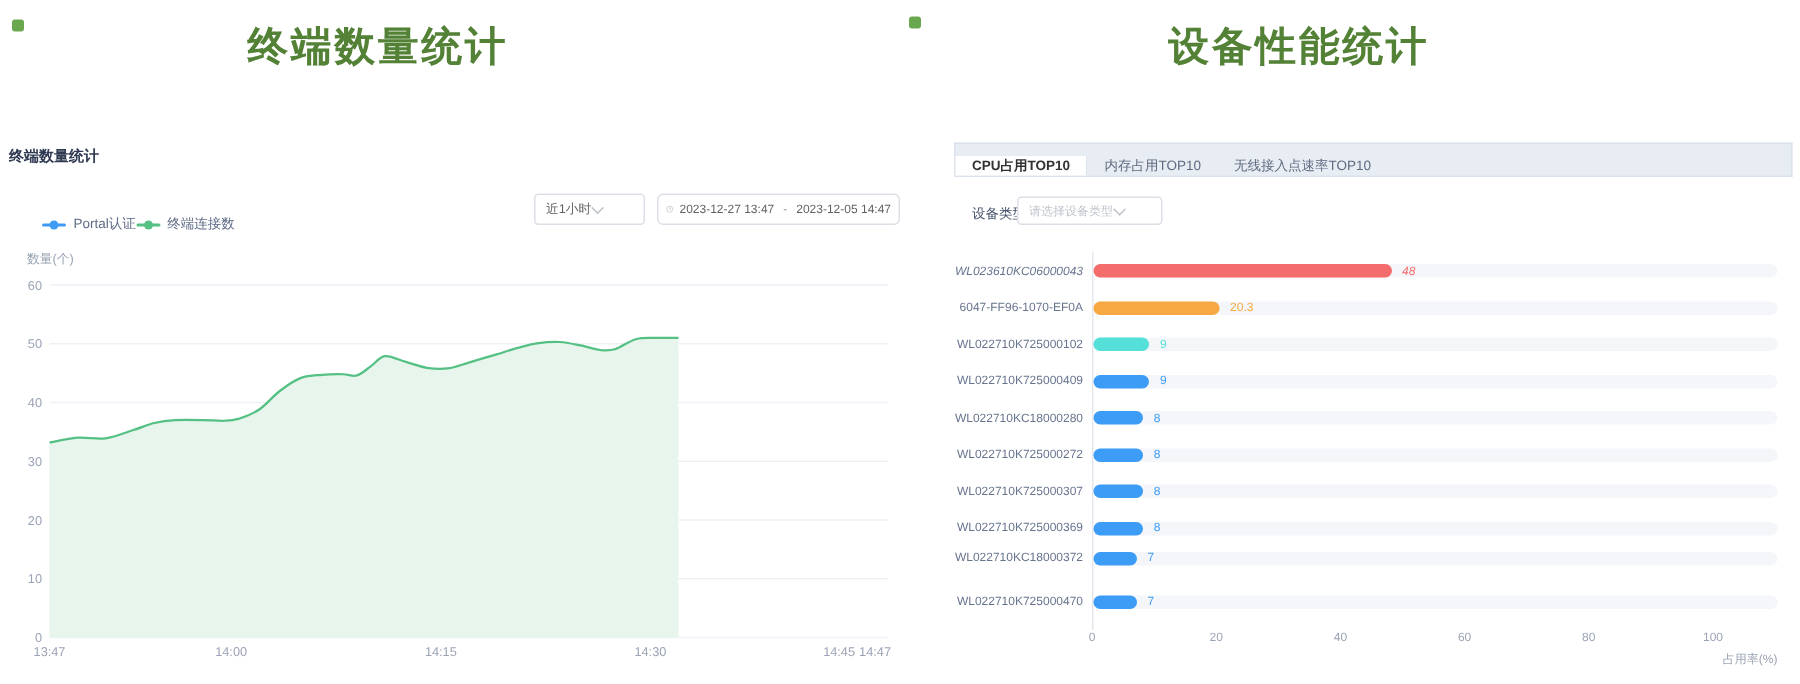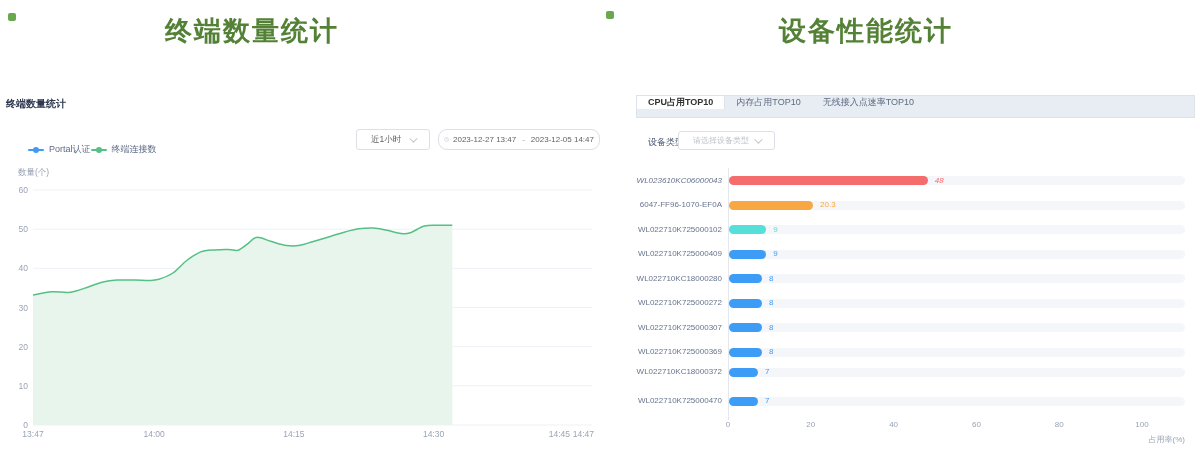--- a/index.html
+++ b/index.html
@@ -12,42 +12,42 @@
                letter-spacing:2px; text-align:center; color:#538135; }
   .big-title.left { left:0; width:504px; }
   .big-title.right { left:614px; width:504px; }
   .corner-icon { position:absolute; width:8px; height:8px; background:#6aa84f; border-radius:2px; }
   .corner-icon.l { left:8px; top:13px; }
   .corner-icon.r { left:606px; top:11px; }
 
   
   .card-title { position:absolute; left:6px; top:97px; font-size:10px; font-weight:bold; color:#2f3a52; }
   .select { position:absolute; background:#fff; border:1px solid #dcdfe6; border-radius:3px;
-            display:flex; align-items:center; justify-content:space-between; padding:0 14px; color:#606266; }
+            display:flex; align-items:center; padding:0 7px; color:#606266; }
   .time-select { left:356px; top:129px; width:74px; height:21px; font-size:8.5px; }
   .dev-select  { left:678px; top:131px; width:97px; height:19px; font-size:8px; }
   .dev-select .placeholder { color:#bfc4cc; }
   .chev { width:6px; height:6px; border-right:1px solid #c0c4cc; border-bottom:1px solid #c0c4cc;
           transform:rotate(45deg) translateY(-2px); flex:0 0 auto; }
   .date-range { position:absolute; left:438px; top:129px; width:162px; height:21px; border:1px solid #dcdfe6;
-                border-radius:9px; display:flex; align-items:center; gap:4px; padding:0 5px;
+                border-radius:4px; display:flex; align-items:center; gap:4px; padding:0 5px;
                 font-size:8px; color:#606266; background:#fff; white-space:nowrap; }
   .date-range .sep { color:#909399; padding:0 2px; }
   .legend { position:absolute; left:28px; top:143px; display:flex; align-items:center;
             font-size:9px; color:#5e6b85; }
   .legend-item { display:flex; align-items:center; gap:5px; cursor:pointer; }
   .lg-line { position:relative; width:16px; height:2px; border-radius:1px; display:inline-block; }
   .lg-line i { position:absolute; left:5px; top:-2px; width:6px; height:6px; border-radius:50%; display:block; }
   .axis-title { position:absolute; left:18px; top:167px; font-size:8.5px; color:#98a2b3; }
   svg.line-chart { position:absolute; left:0; top:180px; }
   svg .tick { font-size:8.5px; fill:#9aa3b5; font-family:"Liberation Sans","DejaVu Sans",sans-serif; }
 
   
   .tabbar { position:absolute; left:636px; top:95px; width:559px; height:23px; background:#e8ecf3;
-            border:1px solid #dde3ec; display:flex; align-items:flex-start; }
+            border:1px solid #dde3ec; display:flex; align-items:flex-end; }
   .tab { display:flex; align-items:center; padding:0 11px; font-size:9px; color:#5f6b80; cursor:pointer; }
   .tab.active { background:#fff; color:#303133; font-weight:bold; border-right:1px solid #dde3ec; }
   .devtype-label { position:absolute; left:648px; top:136px; font-size:9px; color:#44506b; }
 
   .bar-chart { position:absolute; left:640px; top:168px; width:556px; height:285px; }
   .bc-axis { position:absolute; left:88px; top:0; width:1px; height:252px; background:#e4e7ed; }
   .bar-row { position:absolute; left:0; width:100%; height:10px; }
   .bar-label { position:absolute; left:-30px; width:112px; top:0; text-align:right; font-size:8px;
                color:#67748e; line-height:10px; white-space:nowrap; }
   .bar-track { position:absolute; left:89px; width:456px; top:0.5px; height:9px; border-radius:4.5px; }

